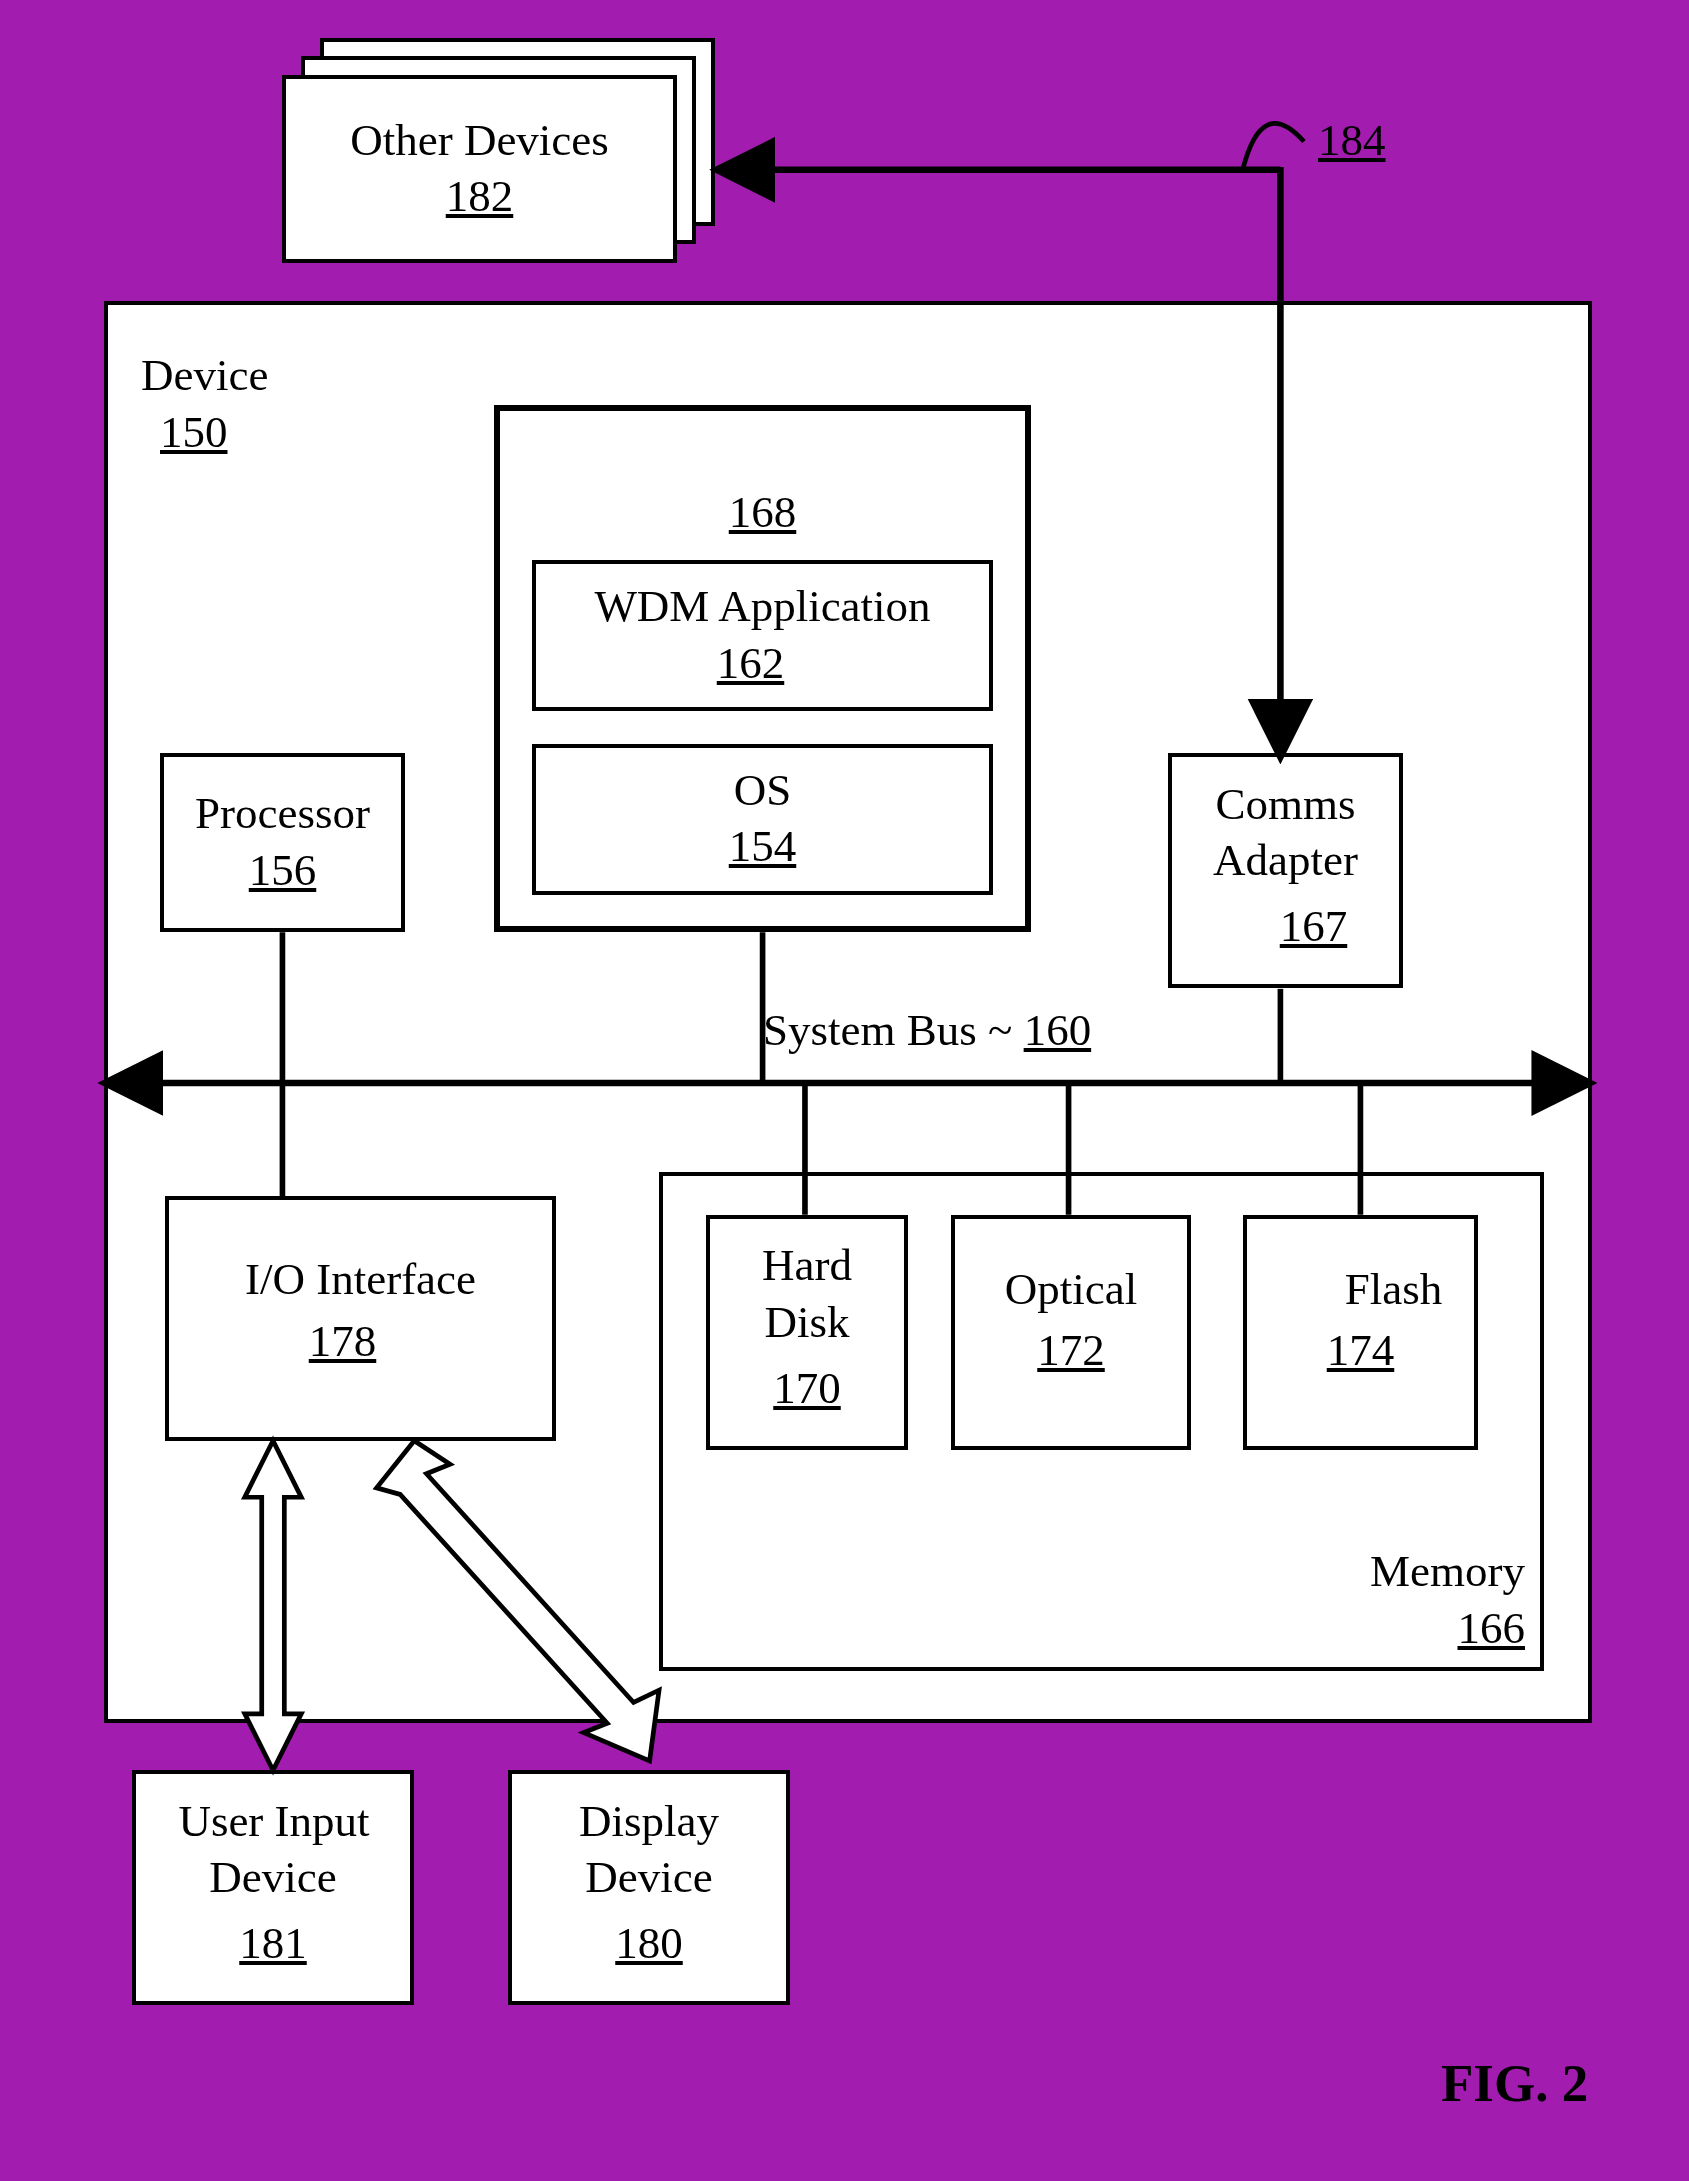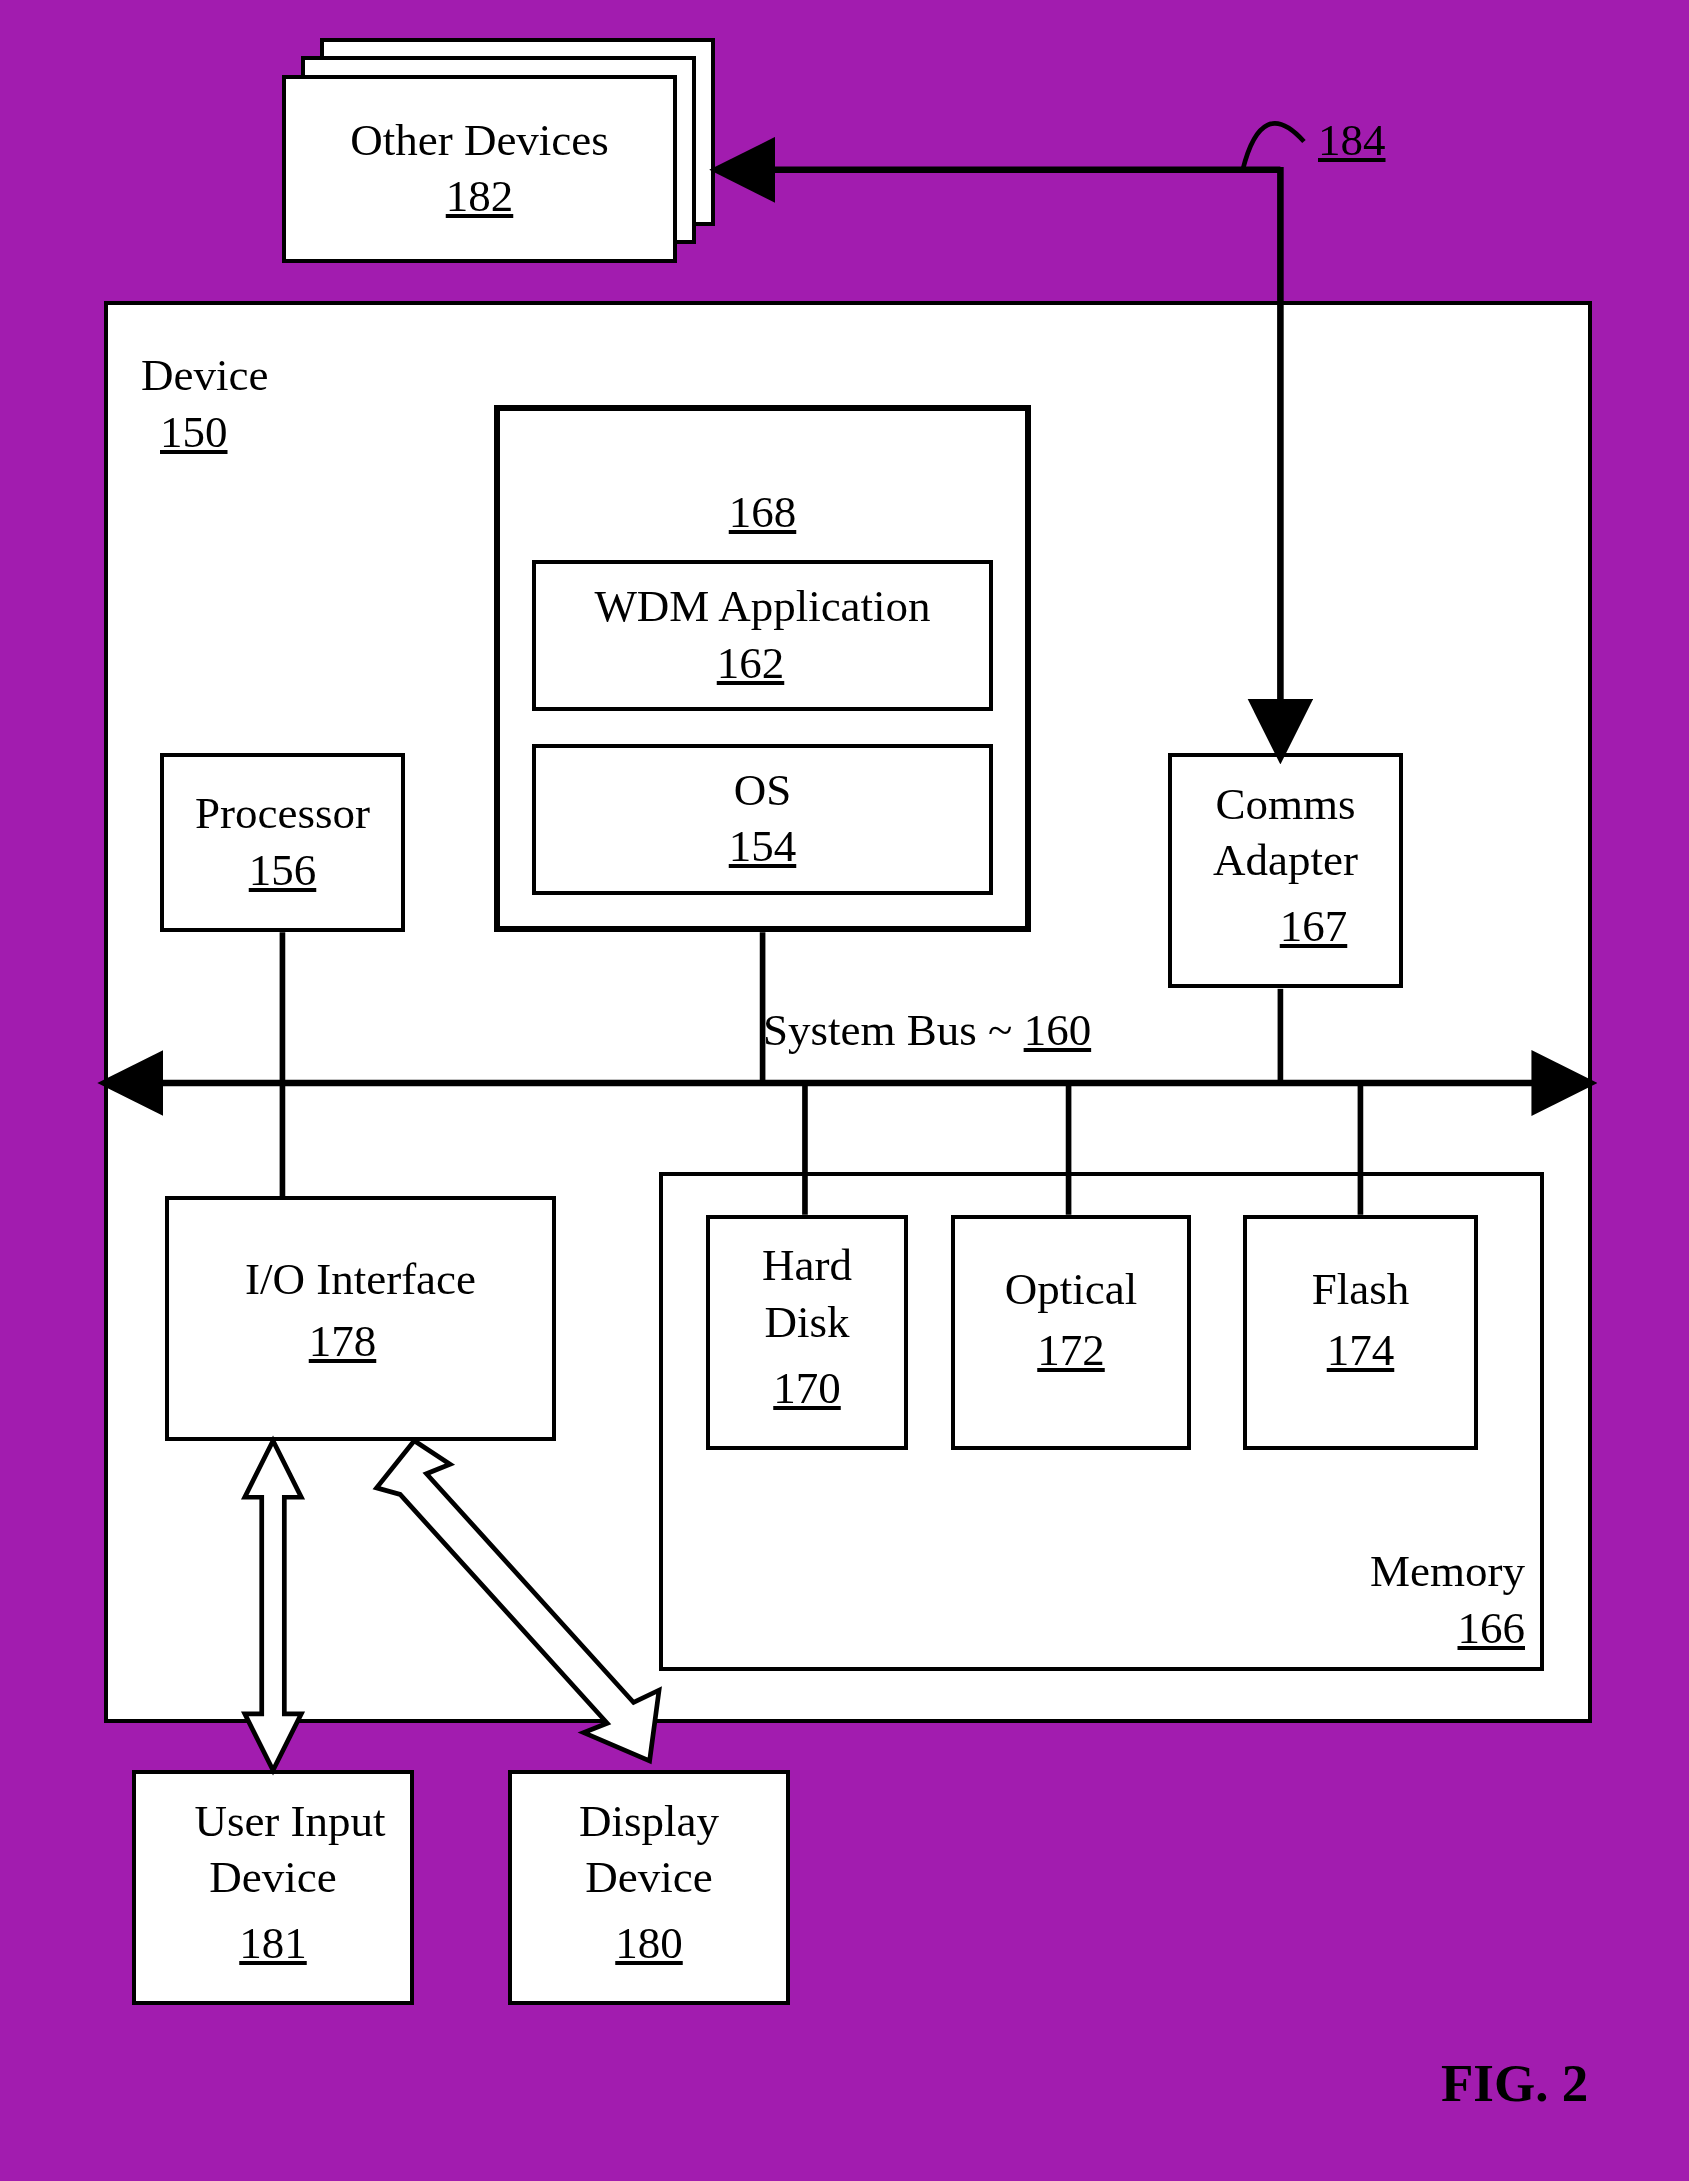--- a/index.html
+++ b/index.html
@@ -95,25 +95,25 @@
   <div class="box" style="left:706px; top:1215px; width:202px; height:235px;"></div>
   <div class="label" style="left:706px; top:1238px; width:202px;">Hard</div>
   <div class="label" style="left:706px; top:1295px; width:202px;">Disk</div>
   <div class="label num" style="left:706px; top:1361px; width:202px;">170</div>
 
   <div class="box" style="left:951px; top:1215px; width:240px; height:235px;"></div>
   <div class="label" style="left:951px; top:1262px; width:240px;">Optical</div>
   <div class="label num" style="left:951px; top:1323px; width:240px;">172</div>
 
   <div class="box" style="left:1243px; top:1215px; width:235px; height:235px;"></div>
-  <div class="label" style="left:1243px; top:1262px; width:235px;">Flash</div>
+  <div class="label" style="left:1243px; top:1262px; width:235px;padding-left:33px;">Flash</div>
   <div class="label num" style="left:1243px; top:1323px; width:235px;">174</div>
 
   <div class="box" style="left:132px; top:1770px; width:282px; height:235px;"></div>
-  <div class="label" style="left:148px; top:1794px; width:284px;">User Input</div>
+  <div class="label" style="left:132px; top:1794px; width:284px;">User Input</div>
   <div class="label" style="left:132px; top:1850px; width:282px;">Device</div>
   <div class="label num" style="left:132px; top:1916px; width:282px;">181</div>
 
   <div class="box" style="left:508px; top:1770px; width:282px; height:235px;"></div>
   <div class="label" style="left:508px; top:1794px; width:282px;">Display</div>
   <div class="label" style="left:508px; top:1850px; width:282px;">Device</div>
   <div class="label num" style="left:508px; top:1916px; width:282px;">180</div>
 
   <div class="fig" style="left:1441px; top:2053px;">FIG. 2</div>
 

